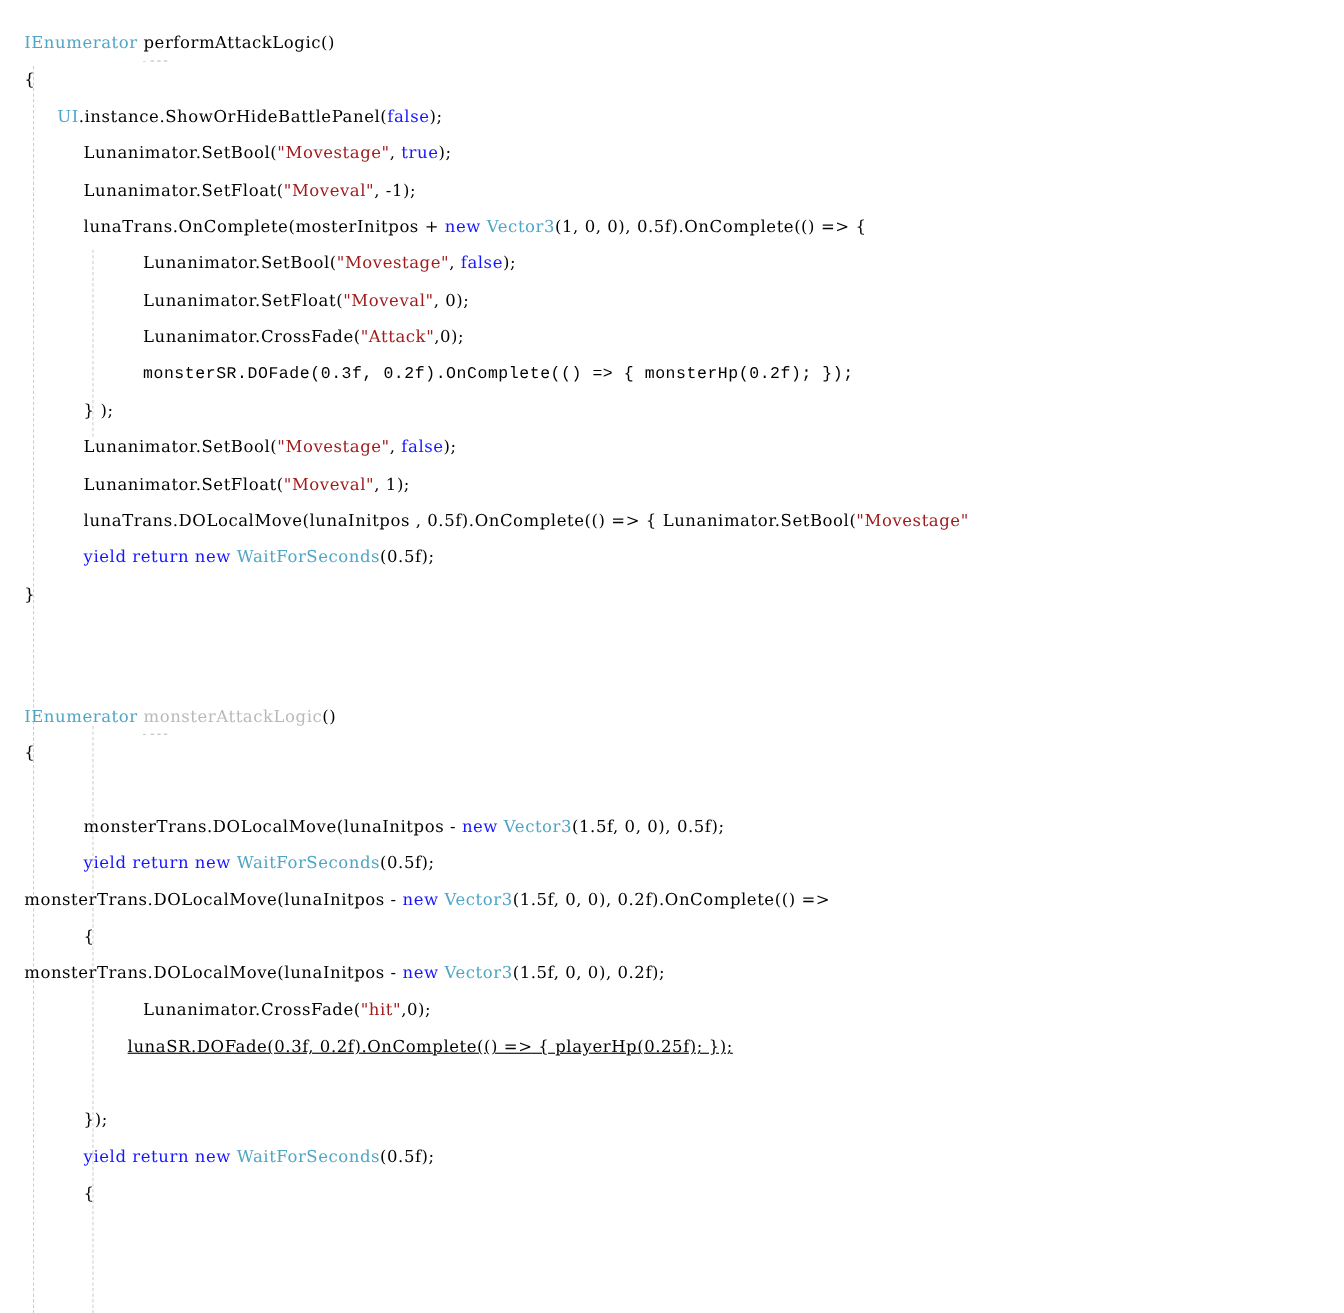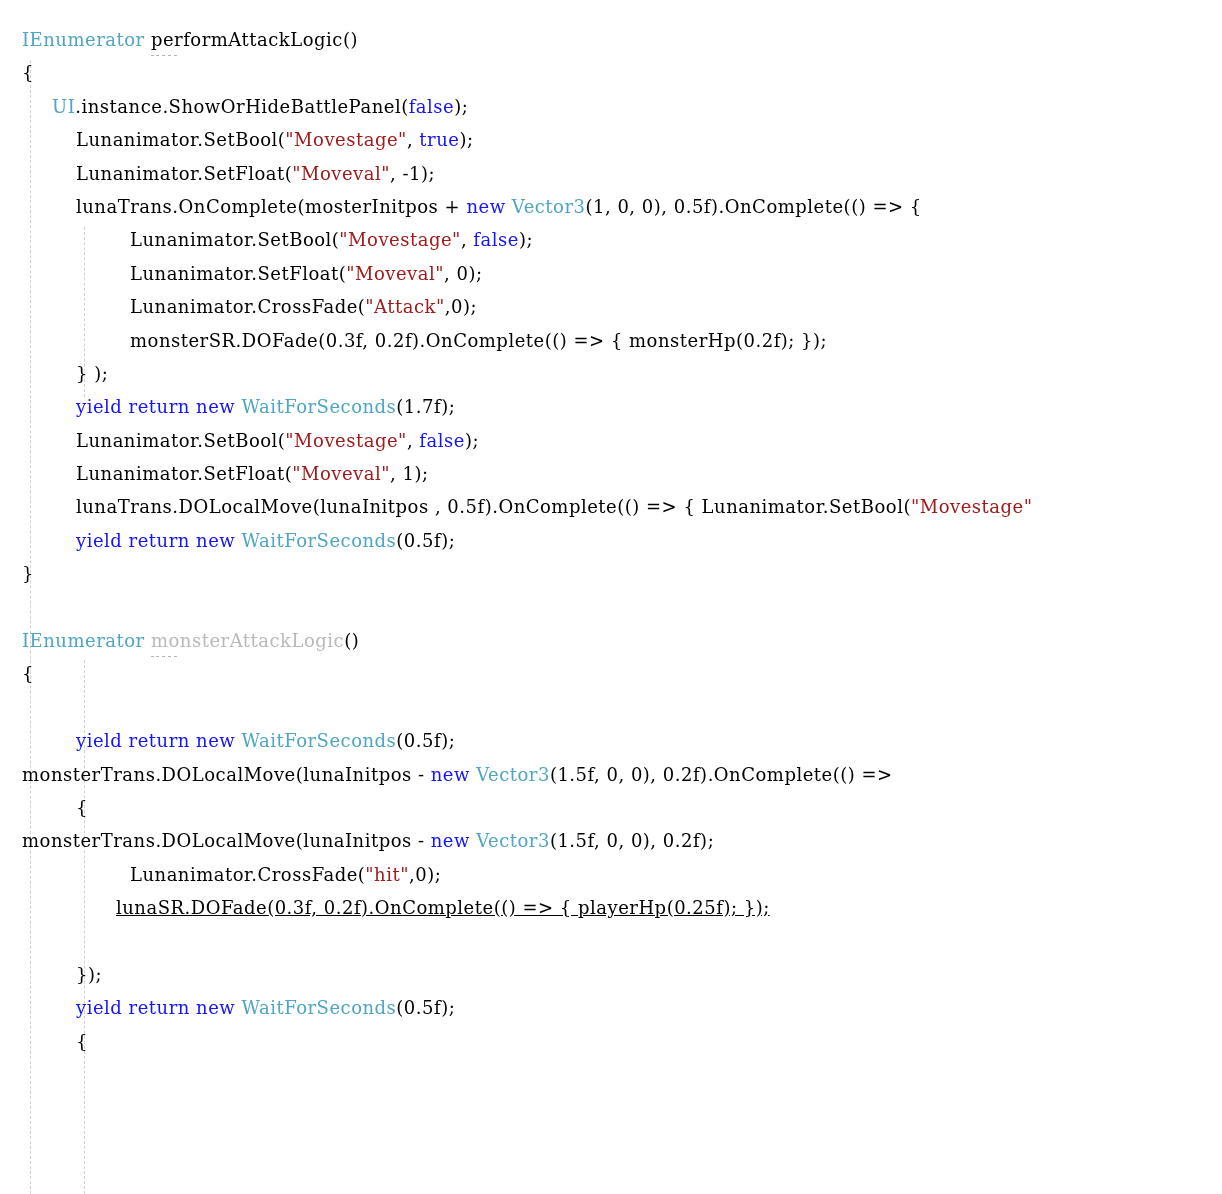--- a/index.html
+++ b/index.html
@@ -37,21 +37,21 @@
     left: 0;
     top: 0;
     width: 1222px;
     padding-top: 23px;
     box-sizing: border-box;
   }
   .code-line {
     height: 33.4px;
     line-height: 33.4px;
     white-space: pre;
-    font-size: 18px;
+    font-size: 15px;
     font-family: "DejaVu Serif", "Liberation Serif", serif;
     letter-spacing: 0.5px;
     color: #000000;
     padding-left: 22px;
     overflow: hidden;
     text-overflow: clip;
   }
 
   
   .t-plain   { color: #000000; }
@@ -84,32 +84,32 @@
   <div id="code-lines">
       <div class="code-line" style="padding-left: 22px;"><span class="t-type">IEnumerator</span><span class="t-plain"> </span><span class="t-plain hint-dots">performAttackLogic</span><span class="t-plain">()</span></div>
       <div class="code-line" style="padding-left: 22px;"><span class="t-plain">{</span></div>
       <div class="code-line" style="padding-left: 52px;"><span class="t-type">UI</span><span class="t-plain">.instance.ShowOrHideBattlePanel(</span><span class="t-kw">false</span><span class="t-plain">);</span></div>
       <div class="code-line" style="padding-left: 76px;"><span class="t-plain">Lunanimator.SetBool(</span><span class="t-str">"Movestage"</span><span class="t-plain">, </span><span class="t-kw">true</span><span class="t-plain">);</span></div>
       <div class="code-line" style="padding-left: 76px;"><span class="t-plain">Lunanimator.SetFloat(</span><span class="t-str">"Moveval"</span><span class="t-plain">, -1);</span></div>
       <div class="code-line" style="padding-left: 76px;"><span class="t-plain">lunaTrans.OnComplete(mosterInitpos + </span><span class="t-kw">new</span><span class="t-plain"> </span><span class="t-type">Vector3</span><span class="t-plain">(1, 0, 0), 0.5f).OnComplete(() =&gt; {</span></div>
       <div class="code-line" style="padding-left: 130px;"><span class="t-plain">Lunanimator.SetBool(</span><span class="t-str">"Movestage"</span><span class="t-plain">, </span><span class="t-kw">false</span><span class="t-plain">);</span></div>
       <div class="code-line" style="padding-left: 130px;"><span class="t-plain">Lunanimator.SetFloat(</span><span class="t-str">"Moveval"</span><span class="t-plain">, 0);</span></div>
       <div class="code-line" style="padding-left: 130px;"><span class="t-plain">Lunanimator.CrossFade(</span><span class="t-str">"Attack"</span><span class="t-plain">,0);</span></div>
-      <div class="code-line" style="padding-left: 130px;"><span class="t-plain">monsterSR.DOFade(0.3f, 0.2f).OnComplete(() =&gt; { monsterHp(0.2f); });</span></div>
+      <div class="code-line" style="padding-left: 130px; font-family: Liberation Mono, monospace;"><span class="t-plain">monsterSR.DOFade(0.3f, 0.2f).OnComplete(() =&gt; { monsterHp(0.2f); });</span></div>
       <div class="code-line" style="padding-left: 76px;"><span class="t-plain">} );</span></div>
-      <div class="code-line" style="padding-left: 76px;"><span class="t-kw">yield return new</span><span class="t-plain"> </span><span class="t-type">WaitForSeconds</span><span class="t-plain">(1.7f);</span></div>
       <div class="code-line" style="padding-left: 76px;"><span class="t-plain">Lunanimator.SetBool(</span><span class="t-str">"Movestage"</span><span class="t-plain">, </span><span class="t-kw">false</span><span class="t-plain">);</span></div>
       <div class="code-line" style="padding-left: 76px;"><span class="t-plain">Lunanimator.SetFloat(</span><span class="t-str">"Moveval"</span><span class="t-plain">, 1);</span></div>
       <div class="code-line" style="padding-left: 76px;"><span class="t-plain">lunaTrans.DOLocalMove(lunaInitpos , 0.5f).OnComplete(() =&gt; { Lunanimator.SetBool(</span><span class="t-str">"Movestage"</span></div>
       <div class="code-line" style="padding-left: 76px;"><span class="t-kw">yield return new</span><span class="t-plain"> </span><span class="t-type">WaitForSeconds</span><span class="t-plain">(0.5f);</span></div>
       <div class="code-line" style="padding-left: 22px;"><span class="t-plain">}</span></div>
       <div class="code-line" style="padding-left: 22px;">&nbsp;</div>
-      <div class="code-line" style="padding-left: 22px;"><span class="t-type">IEnumerator</span><span class="t-plain"> </span><span class="t-unused hint-dots">monsterAttackLogic</span><span class="t-plain">()</span></div>
+      <div class="code-line" style="padding-left: 22px; margin-top: 44px;"><span class="t-type">IEnumerator</span><span class="t-plain"> </span><span class="t-unused hint-dots">monsterAttackLogic</span><span class="t-plain">()</span></div>
       <div class="code-line" style="padding-left: 22px;"><span class="t-plain">{</span></div>
       <div class="code-line" style="padding-left: 22px;">&nbsp;</div>
+      <div class="code-line" style="padding-left: 76px;"><span class="t-plain">monsterTrans.DOLocalMove(lunaInitpos - </span><span class="t-kw">new</span><span class="t-plain"> </span><span class="t-type">Vector3</span><span class="t-plain">(1.5f, 0, 0), 0.5f);</span></div>
       <div class="code-line" style="padding-left: 76px;"><span class="t-kw">yield return new</span><span class="t-plain"> </span><span class="t-type">WaitForSeconds</span><span class="t-plain">(0.5f);</span></div>
       <div class="code-line" style=""><span class="t-plain">monsterTrans.DOLocalMove(lunaInitpos - </span><span class="t-kw">new</span><span class="t-plain"> </span><span class="t-type">Vector3</span><span class="t-plain">(1.5f, 0, 0), 0.2f).OnComplete(() =&gt;</span></div>
       <div class="code-line" style="padding-left: 76px;"><span class="t-plain">{</span></div>
       <div class="code-line" style=""><span class="t-plain">monsterTrans.DOLocalMove(lunaInitpos - </span><span class="t-kw">new</span><span class="t-plain"> </span><span class="t-type">Vector3</span><span class="t-plain">(1.5f, 0, 0), 0.2f);</span></div>
       <div class="code-line" style="padding-left: 130px;"><span class="t-plain">Lunanimator.CrossFade(</span><span class="t-str">"hit"</span><span class="t-plain">,0);</span></div>
       <div class="code-line" style="padding-left: 116px; text-decoration: underline;"><span class="t-plain">lunaSR.DOFade(0.3f, 0.2f).OnComplete(() =&gt; { playerHp(0.25f); });</span></div>
       <div class="code-line" style="padding-left: 22px;">&nbsp;</div>
       <div class="code-line" style="padding-left: 76px;"><span class="t-plain">});</span></div>
       <div class="code-line" style="padding-left: 76px;"><span class="t-kw">yield return new</span><span class="t-plain"> </span><span class="t-type">WaitForSeconds</span><span class="t-plain">(0.5f);</span></div>
       <div class="code-line" style="padding-left: 76px;"><span class="t-plain">{</span></div>

